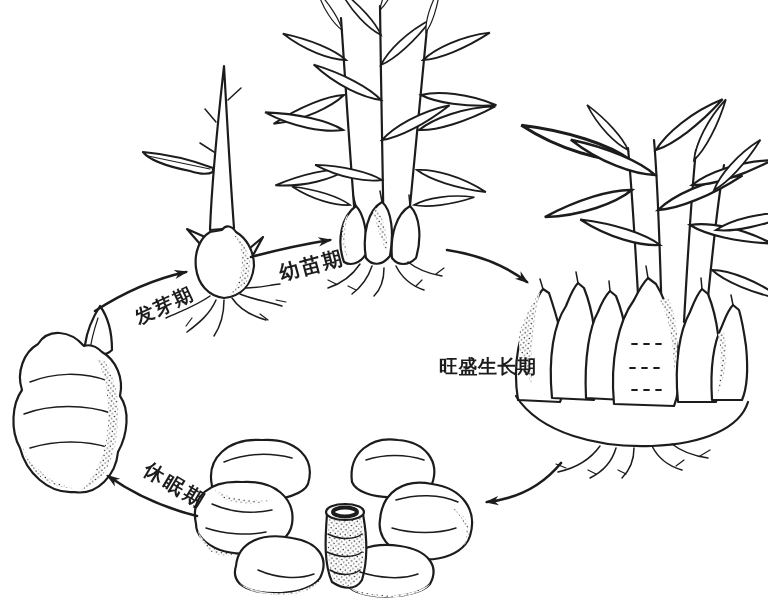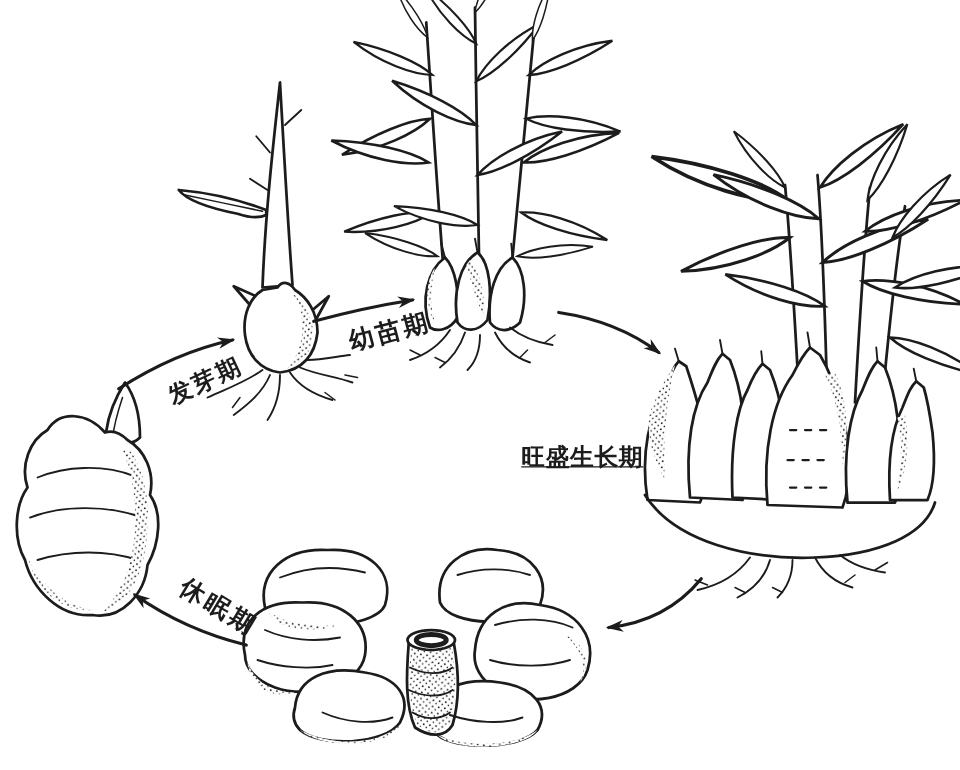--- a/index.html
+++ b/index.html
@@ -17,21 +17,21 @@
   .leafu{fill:#ffffff;stroke:#1c1c1c;stroke-width:2;vector-effect:non-scaling-stroke;}
   .arrow{fill:none;stroke:#1c1c1c;stroke-width:2.6;stroke-linecap:round;}
   .dash {fill:none;stroke:#1c1c1c;stroke-width:1.8;stroke-dasharray:5 7;stroke-linecap:round;}
   
   .stage-label{
     position:absolute;white-space:nowrap;color:#1c1c1c;font-weight:700;
     transform-origin:0 0;line-height:1;
   }
   #lbl-germination{left:132px;top:310px;transform:rotate(-25deg);font-size:19px;letter-spacing:2px;}
   #lbl-seedling   {left:277px;top:264px;transform:rotate(-15deg);font-size:20px;letter-spacing:2px;}
-  #lbl-vigorous   {left:417px;top:357px;font-size:19px;letter-spacing:0.5px;text-decoration:underline;}
+  #lbl-vigorous   {left:439px;top:357px;font-size:19px;letter-spacing:0.5px;}
   #lbl-dormancy   {left:151px;top:459px;transform:rotate(31deg);font-size:20px;letter-spacing:3px;}
 </style>
 </head>
 <body>
 
 <div class="canvas">
 
   <svg width="768" height="616" viewBox="0 0 768 616">
     <defs>
       <pattern id="stip" width="5" height="5" patternUnits="userSpaceOnUse" patternTransform="rotate(8)">

